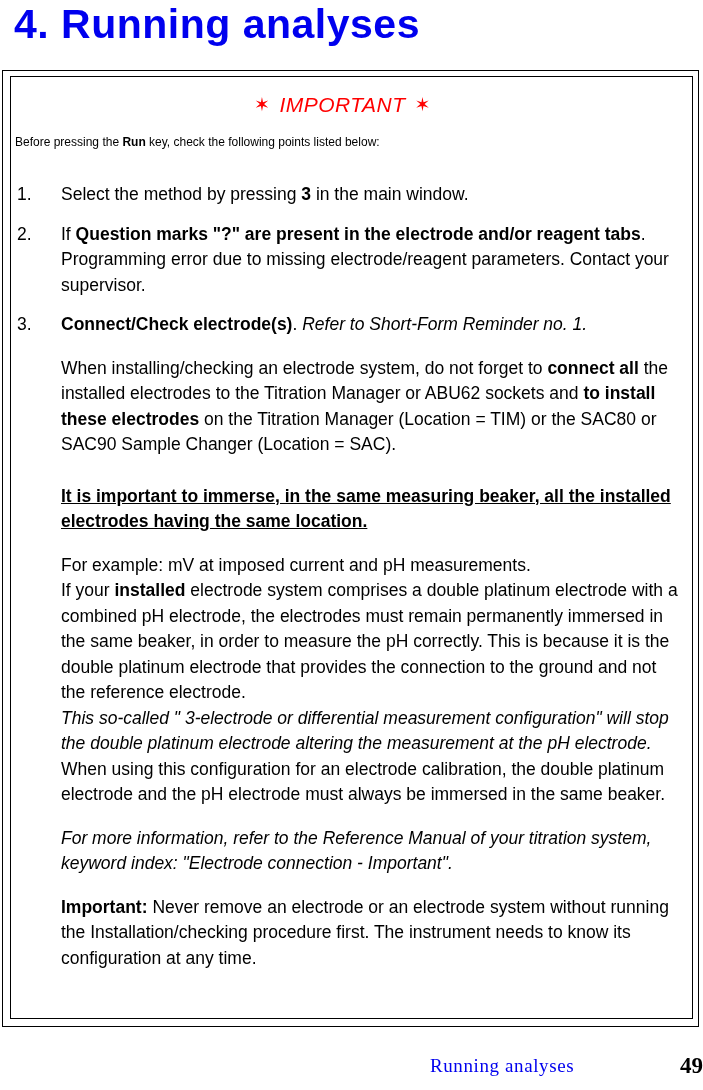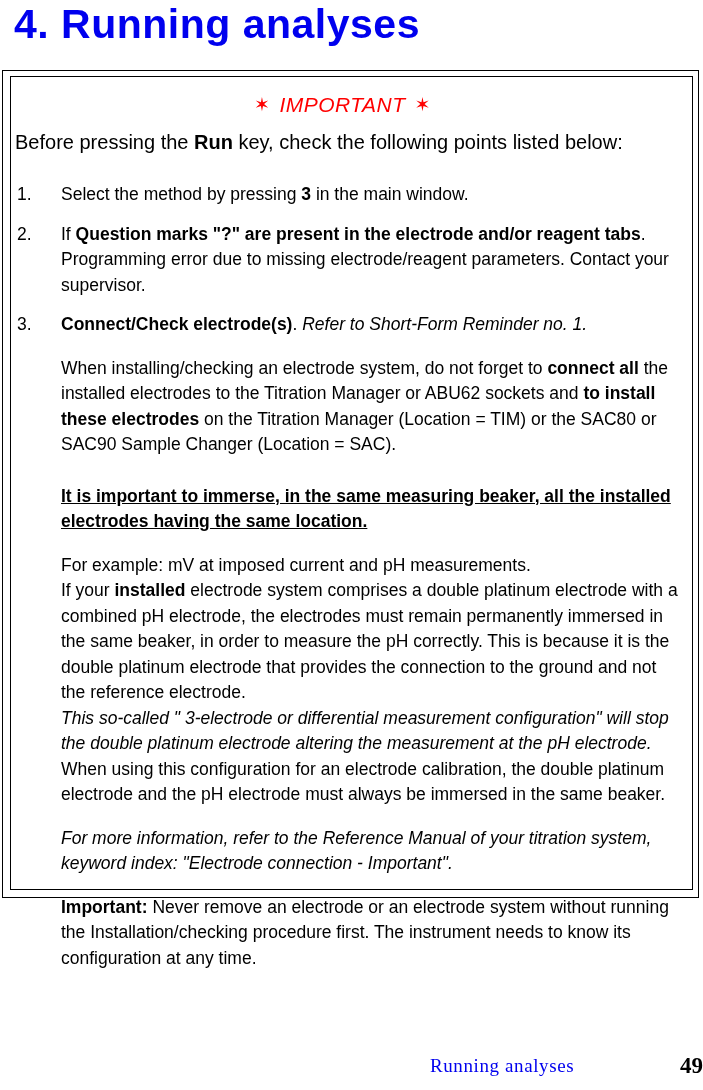--- a/index.html
+++ b/index.html
@@ -29,21 +29,21 @@
     white-space: nowrap;
     line-height: 44px;
   }
 
   
   .important-box-outer {
     position: absolute;
     left: 2px;
     top: 70px;
     width: 697px;
-    height: 828px;
+    height: 957px;
     border: 1px solid #000000;
     box-sizing: border-box;
     background: #ffffff;
   }
   .important-box-inner {
     position: absolute;
     left: 7px;
     top: 5px;
     right: 5px;
     bottom: 7px;
@@ -75,21 +75,21 @@
     font-style: normal;
     font-size: 19px;
     vertical-align: 1px;
   }
   .important-banner .word {
     padding: 0 9px;
   }
 
   
   .intro-line {
-    font-size: 20px;
+    font-size: 12px;
     line-height: 24px;
     margin-top: 12px;
     white-space: nowrap;
   }
 
   .list {
     margin-top: 28px;
   }
   .list-item {
     position: relative;

